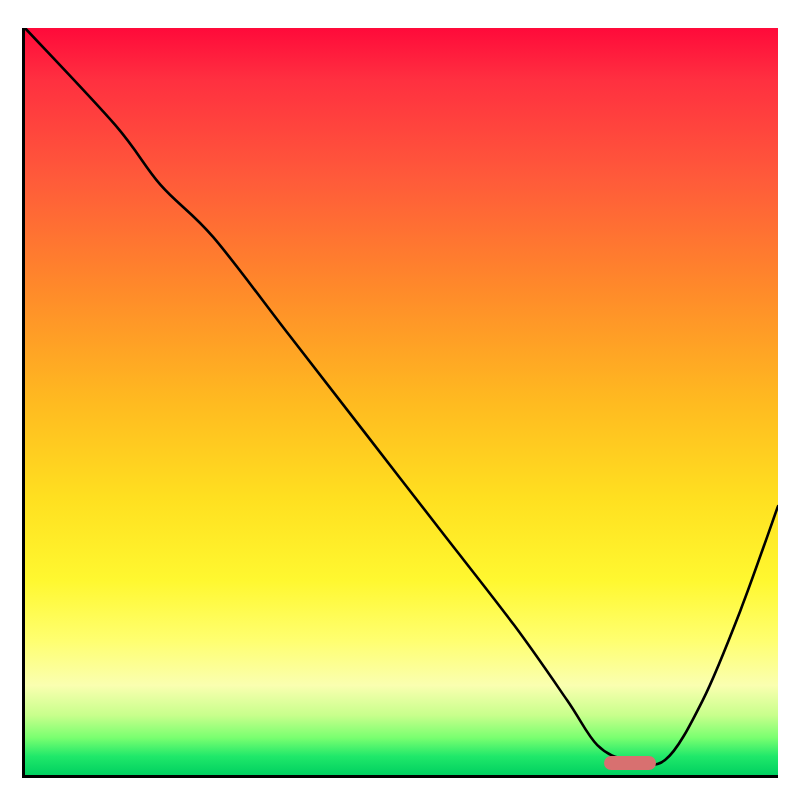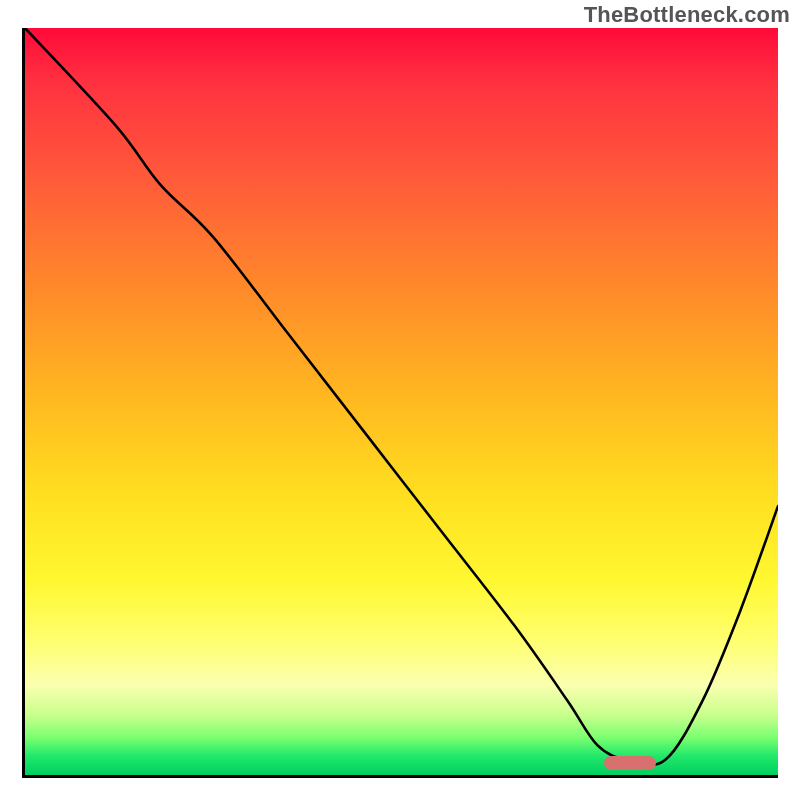--- a/index.html
+++ b/index.html
@@ -71,21 +71,20 @@
     height: 14px;
     background: #d87070;
     border-radius: 7px;
   }
 </style>
 </head>
 <body>
 
 <div class="container">
 
-  <div class="watermark">TheBottleneck.com</div>
 
   <div class="plot-frame">
     <div class="gradient-bg"></div>
 
     <svg class="curve" viewBox="0 0 756 750" preserveAspectRatio="none">
       <path id="curve-path" fill="none" stroke="#000000" stroke-width="2.6" stroke-linejoin="round" stroke-linecap="round" d="M 0.0 0.0 C 15.1 16.3, 68.0 71.3, 90.7 97.5 C 113.4 123.8, 119.7 138.8, 136.1 157.5 C 152.5 176.3, 167.6 185.0, 189.0 210.0 C 210.4 235.0, 239.4 275.0, 264.6 307.5 C 289.8 340.0, 315.0 372.5, 340.2 405.0 C 365.4 437.5, 390.6 470.0, 415.8 502.5 C 441.0 535.0, 470.0 571.3, 491.4 600.0 C 512.8 628.8, 530.5 655.0, 544.3 675.0 C 558.2 695.0, 564.5 710.0, 574.6 720.0 C 584.6 730.0, 593.5 732.5, 604.8 735.0 C 616.1 737.5, 630.0 745.0, 642.6 735.0 C 655.2 725.0, 667.8 700.0, 680.4 675.0 C 693.0 650.0, 705.6 617.5, 718.2 585.0 C 730.8 552.5, 749.7 497.5, 756.0 480.0"></path>
     </svg>
 
     <div id="opt-marker" class="marker" style="left: 578.8px; top: 728px; background: rgb(216, 112, 112);"></div>
   </div>

